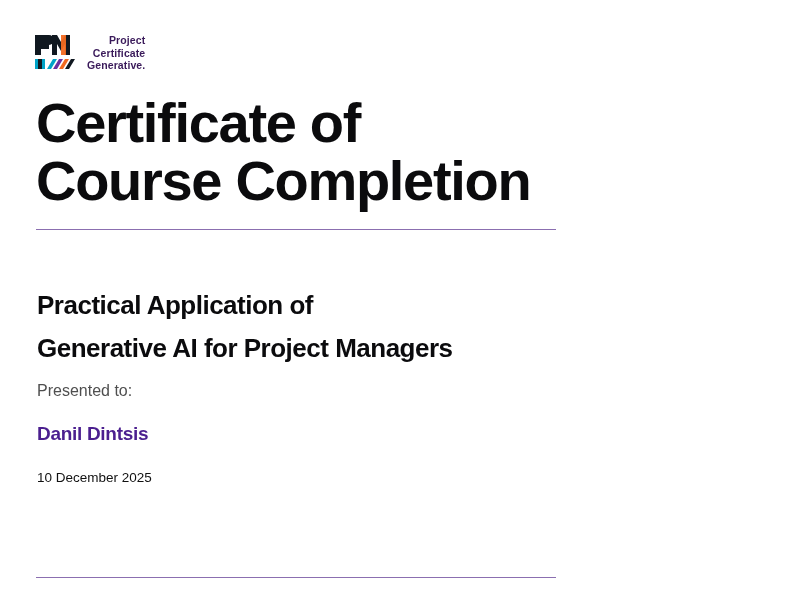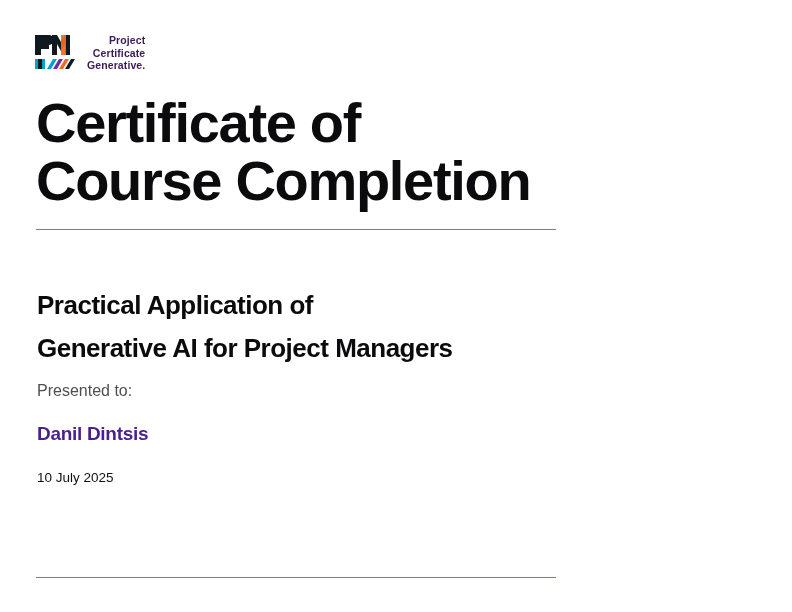--- a/index.html
+++ b/index.html
@@ -165,17 +165,17 @@
 
   <div class="course-title">
     <div>Practical Application of</div>
     <div>Generative AI for Project Managers</div>
   </div>
 
   <div class="presented-label">Presented to:</div>
 
   <div class="recipient">Danil Dintsis</div>
 
-  <div class="issue-date">10 July 2025</div>
+  <div class="issue-date">10 December 2025</div>
 
   <div class="rule-bottom"></div>
 
 </div>
 
 </body></html>

